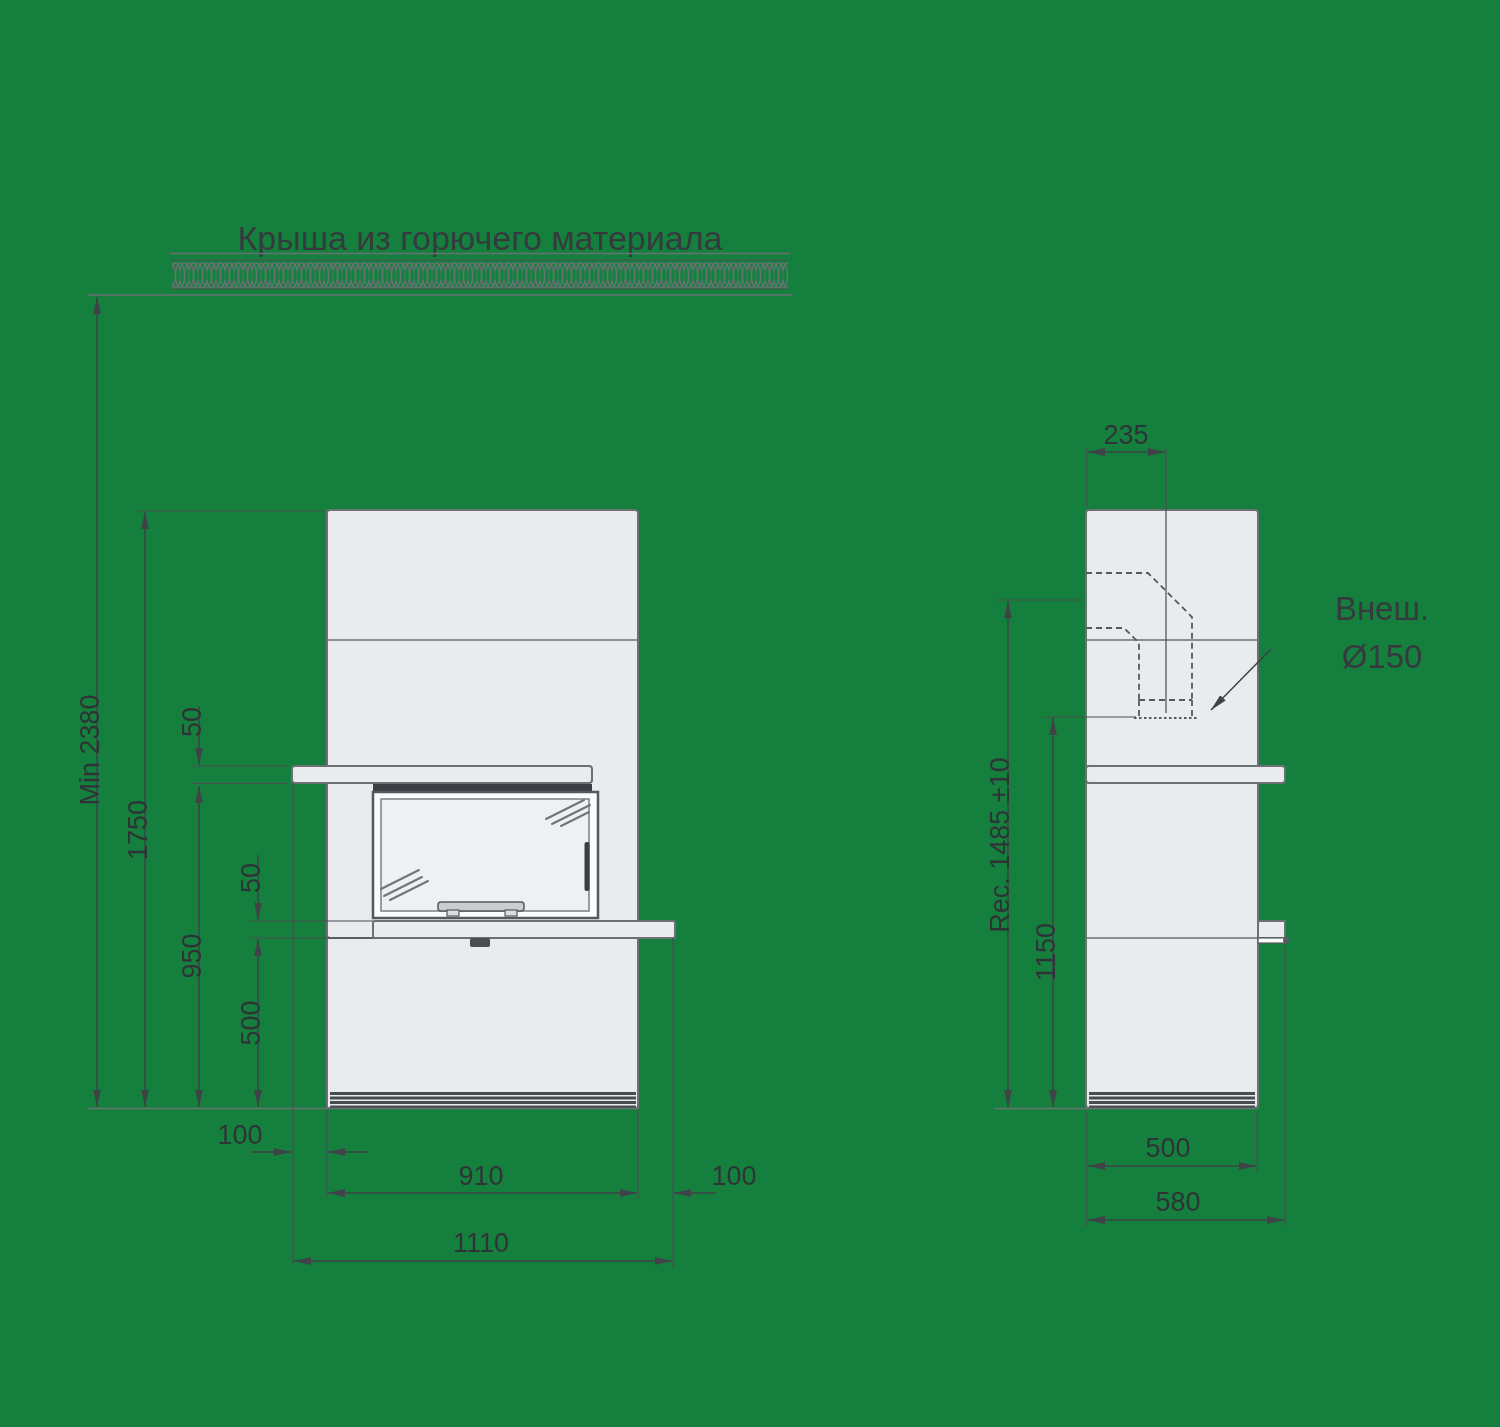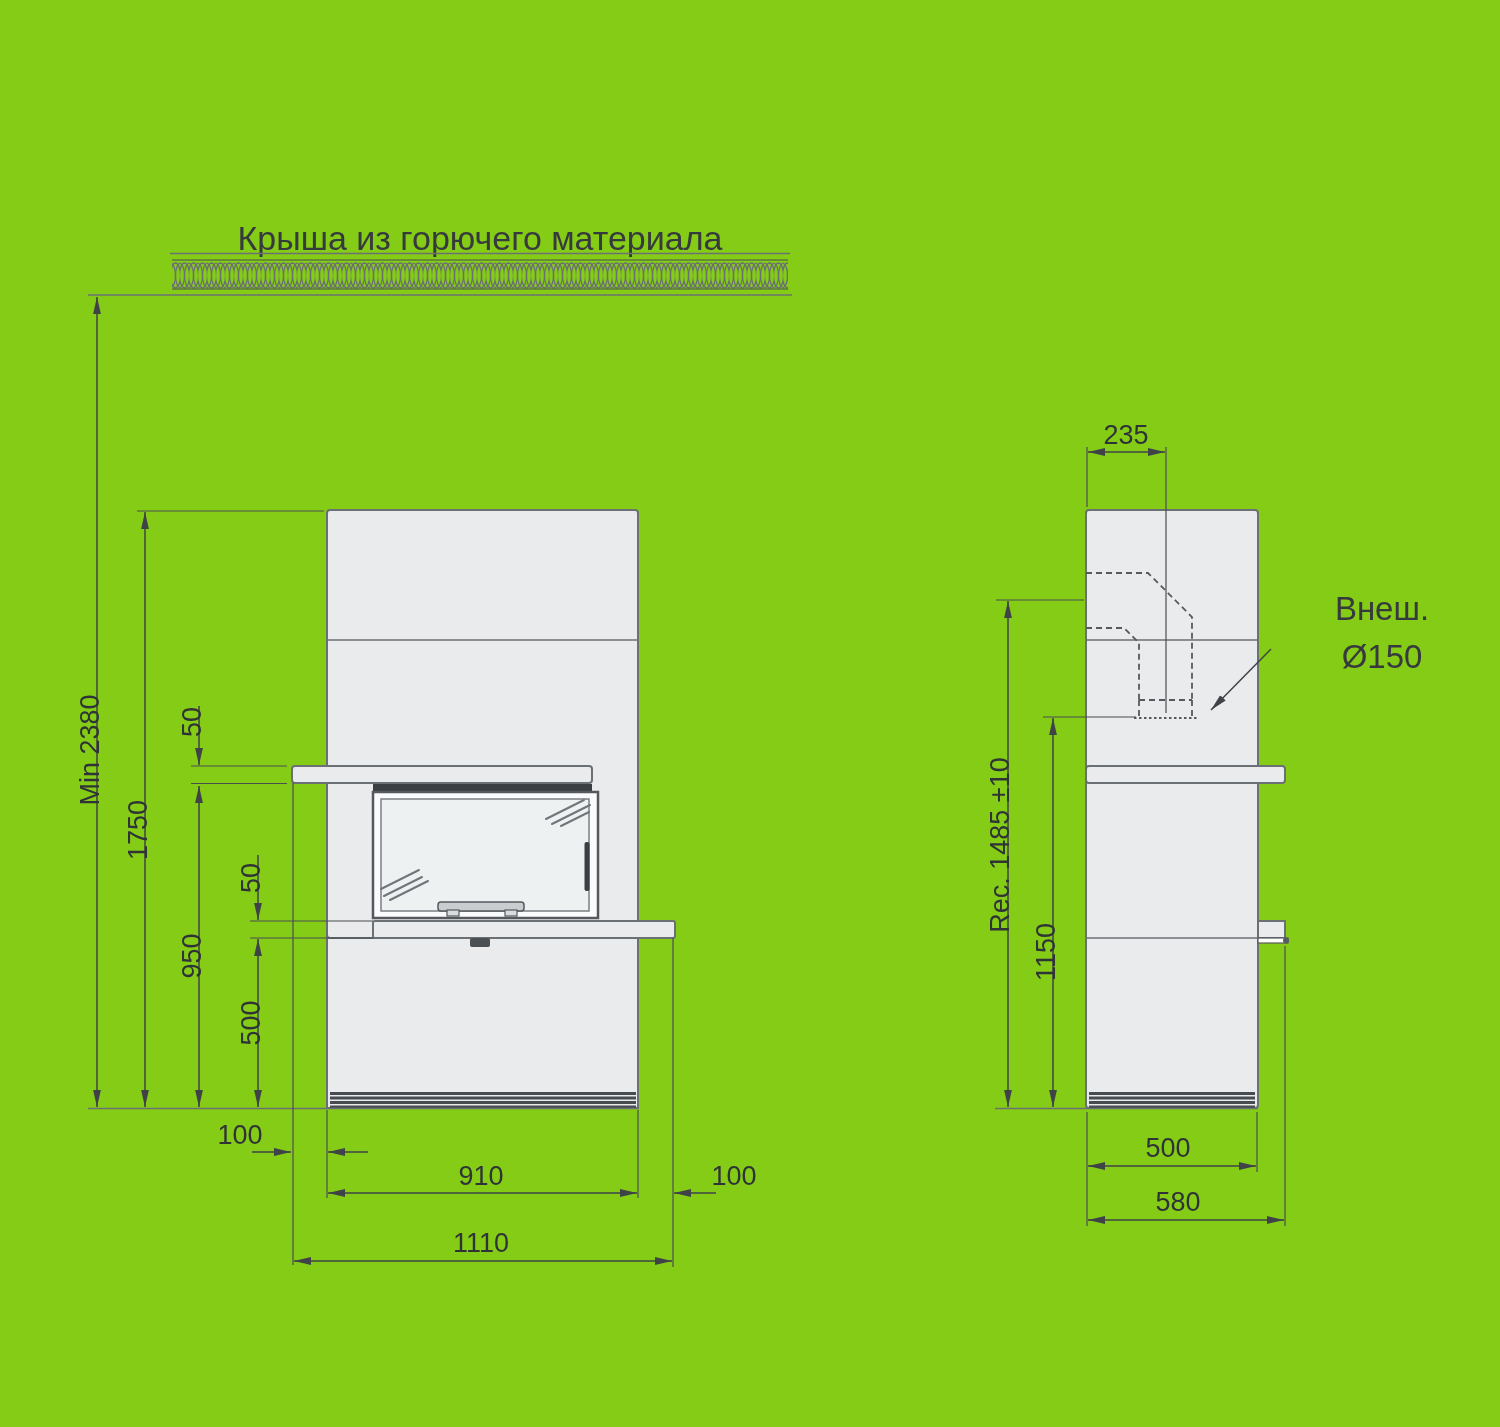--- a/index.html
+++ b/index.html
@@ -1,16 +1,16 @@
 <!DOCTYPE html>
 <html><head>
 <meta charset="utf-8">
 <style>
   html,body{margin:0;padding:0;background:#ffffff;}
-  .stage{position:relative;width:1500px;height:1427px;background:#84cc16;overflow:hidden;
+  .stage{position:relative;width:1500px;height:1427px;background:#15803d;overflow:hidden;
          font-family:"Liberation Sans", sans-serif;}
   svg{display:block}
   .dimtxt{font-family:"Liberation Sans", sans-serif;font-size:27px;fill:#2f3337;}
   .titletxt{font-family:"Liberation Sans", sans-serif;font-size:34px;fill:#36393d;}
   .fluetxt{font-family:"Liberation Sans", sans-serif;font-size:33px;fill:#36393d;}
   .body-fill{fill:#e9ebed;stroke:#6b7074;stroke-width:2;}
   .seam{stroke:#6b7074;stroke-width:1.5;}
   .dim{stroke:#3f4347;stroke-width:1.5;fill:none;}
   .ext{stroke:#4a4e52;stroke-width:1.2;fill:none;}
   .dash{stroke:#565a5e;stroke-width:1.8;fill:none;stroke-dasharray:6 4;}

